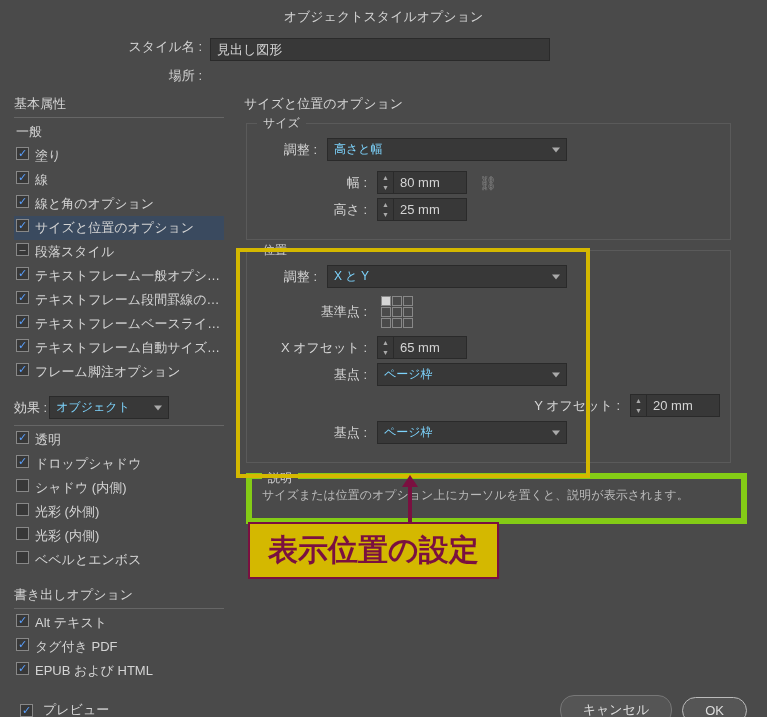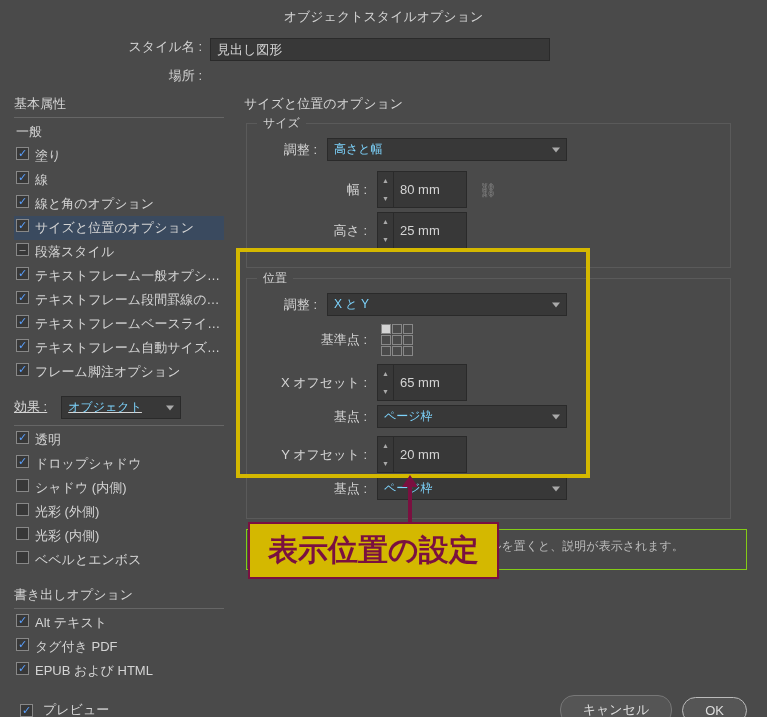--- a/index.html
+++ b/index.html
@@ -11,41 +11,41 @@
 .header-input { background: #383838; border: 1px solid #2a2a2a; color: #d4d4d4; padding: 3px 6px; width: 340px; font-size: 13px; }
 .main { display: flex; flex: 1; padding: 4px 14px 0 14px; gap: 16px; }
 .left { width: 210px; display: flex; flex-direction: column; }
 .section-head { font-weight: normal; border-bottom: 1px solid #666; padding: 4px 0; margin-bottom: 2px; }
 .list { display: flex; flex-direction: column; }
 .list-item { display: flex; padding: 3px 2px; gap: 6px; cursor: default; }
 .list-item.selected { background: #3a4a5f; }
 .chk { width: 13px; height: 13px; border: 1px solid #888; background: #383838; display: inline-flex; align-items: center; justify-content: center; flex-shrink: 0; }
 .chk.on::after { content: "✓"; color: #5aa0ff; font-size: 11px; line-height: 1; }
 .chk.mixed::after { content: "–"; color: #aaa; font-size: 11px; line-height: 1; }
-.effects-row { display: flex; align-items: center; gap: 14px; padding: 2px 0 6px 0; text-decoration: underline; }
+.effects-row { display: flex; align-items: flex-end; gap: 2px; padding: 2px 0 6px 0; }
 .select { background: #383838; border: 1px solid #2a2a2a; color: #7dd3fc; padding: 2px 6px; font-size: 12px; position: relative; }
 .select.small { width: 120px; }
 .select.wide { width: 240px; }
 .select::after { content: ""; position: absolute; right: 6px; top: 50%; transform: translateY(-50%); border-left: 4px solid transparent; border-right: 4px solid transparent; border-top: 5px solid #aaa; }
 .right { flex: 1; display: flex; flex-direction: column; }
 .right-title { padding: 4px 0 10px 4px; }
 .group { border: 1px solid #5a5a5a; margin: 0 22px 10px 6px; padding: 10px 10px 14px 10px; position: relative; }
 .group-title { position: absolute; top: -9px; left: 10px; background: #4a4a4a; padding: 0 6px; font-size: 12px; }
 .field-row { display: flex; align-items: center; margin: 4px 0; }
 .field-label { width: 120px; text-align: right; padding-right: 10px; }
 .stepper { display: flex; align-items: stretch; }
 .step-btns { display: flex; flex-direction: column; background: #383838; border: 1px solid #2a2a2a; border-right: none; width: 16px; }
 .step-btns div { flex: 1; display: flex; align-items: center; justify-content: center; font-size: 7px; color: #aaa; }
-.step-input { background: #383838; border: 1px solid #2a2a2a; color: #d4d4d4; padding: 10px 6px; width: 74px; font-size: 13px; }
+.step-input { background: #383838; border: 1px solid #2a2a2a; color: #d4d4d4; padding: 3px 6px; width: 74px; font-size: 13px; }
 .linkicon { margin-left: 12px; color: #888; font-size: 14px; }
 .refpoint { display: inline-grid; grid-template-columns: repeat(3, 10px); grid-template-rows: repeat(3, 10px); gap: 1px; margin-left: 4px; }
 .refpoint div { border: 1px solid #888; }
 .refpoint div.on { background: #d4d4d4; }
 .highlight-box { position: absolute; border: 4px solid #d4b800; pointer-events: none; }
-.desc-group { border: 1px solid #84cc16; margin: 0 6px 8px 6px; padding: 8px 10px 14px 10px; position: relative; }
+.desc-group { border: 6px solid #84cc16; margin: 0 6px 8px 6px; padding: 8px 10px 14px 10px; position: relative; }
 .desc-text { font-size: 12px; color: #bbb; line-height: 1.4; }
 .annotation { position: absolute; background: #d4b800; color: #7a1040; font-size: 30px; font-weight: bold; padding: 6px 18px; border: 2px solid #7a1040; z-index: 10; }
 .arrow { position: absolute; z-index: 10; }
 .arrow-line { position: absolute; background: #7a1040; width: 4px; }
 .arrow-head { position: absolute; width: 0; height: 0; border-left: 8px solid transparent; border-right: 8px solid transparent; border-bottom: 12px solid #7a1040; }
 .footer { display: flex; align-items: center; padding: 12px 20px; gap: 10px; }
 .footer .spacer { flex: 1; }
 .btn { background: #555; border: 1px solid #777; border-radius: 14px; color: #ddd; padding: 5px 22px; font-size: 13px; cursor: default; }
 .btn.primary { border: 1.5px solid #bbb; }
 .label-text { white-space: nowrap; overflow: hidden; text-overflow: ellipsis; }
@@ -223,21 +223,21 @@
                 <div>▲</div>
                 <div>▼</div>
               </div>
             <input class="step-input" value="65 mm" style="">
           </div>
         </div>
         <div class="field-row">
           <div class="field-label">基点 :</div>
           <div class="select" style="width:190px;"><span>ページ枠</span></div>
         </div>
-        <div class="field-row" style="margin-top:8px;">
+        <div class="field-row" style="margin-top:8px;justify-content:flex-end;">
           <div class="field-label">Y オフセット :</div>
           <div class="stepper">
             <div class="step-btns">
                 <div>▲</div>
                 <div>▼</div>
               </div>
             <input class="step-input" value="20 mm" style="">
           </div>
         </div>
         <div class="field-row">

